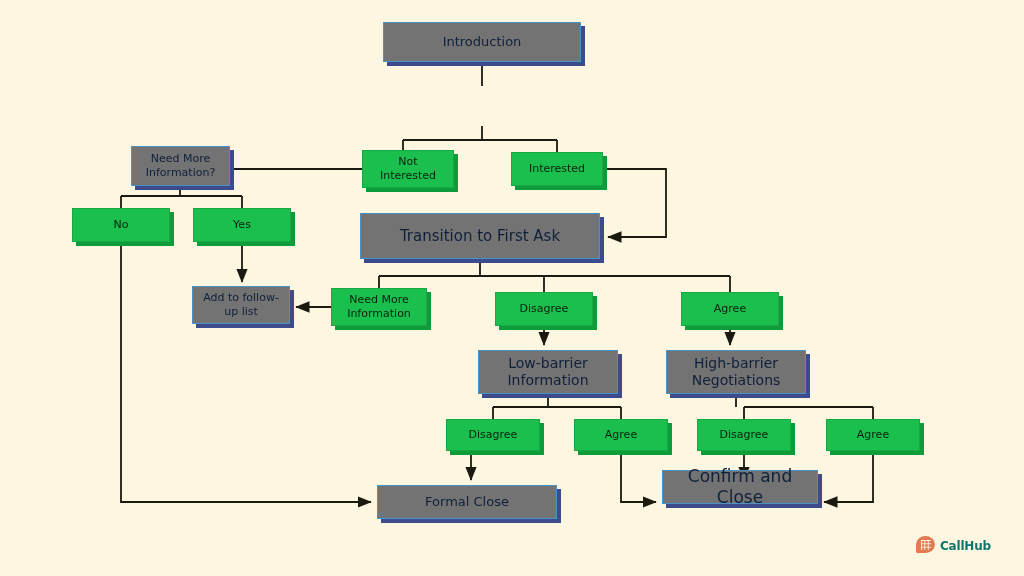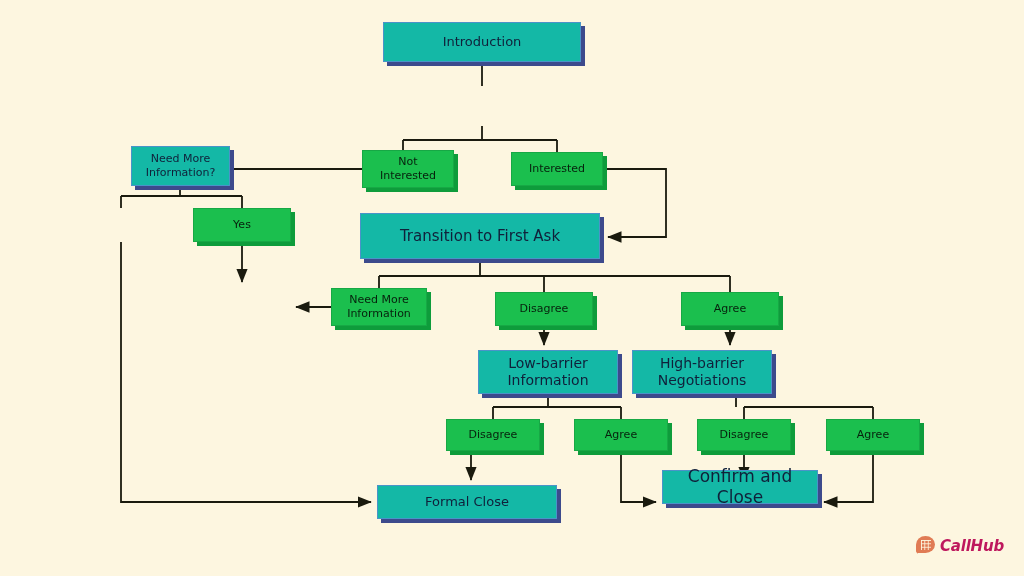--- a/index.html
+++ b/index.html
@@ -33,21 +33,21 @@
     line-height: 1.25;
     z-index: 5;
   }
   .node .lbl {
     display: block;
     width: 100%;
     white-space: pre-line;
     padding: 0 4px;
   }
   .node.blue {
-    background: #14b8a6;
+    background: #737373;
     border: 1px solid #4a93c9;
     box-shadow: 4px 4px 0 0 #3d4a8c;
     color: #10203a;
   }
   .node.green {
     background: #1bbf4e;
     border: 1px solid #17a845;
     box-shadow: 4px 4px 0 0 #0e9c3b;
     color: #07210d;
   }
@@ -83,24 +83,23 @@
     position: absolute;
     left: 4.5px; top: 4px;
     width: 10px; height: 10px;
     background:
       linear-gradient(to right,  #fdf6e0 1px, transparent 1px) 0 0/3.4px 100%,
       linear-gradient(to bottom, #fdf6e0 1px, transparent 1px) 0 0/100% 3.4px;
   }
   .logo-text {
     font-family: "DejaVu Sans", sans-serif;
     font-weight: bold;
-    font-size: 15px;
-    color: #be185d;
+    font-size: 12px;
+    color: #0f766e;
     letter-spacing: -0.2px;
-    font-style: italic;
   }
 </style>
 </head>
 <body>
 
 <div id="canvas">
 
   <svg id="edges" viewBox="0 0 1024 576" width="1024" height="576">
     <defs>
       <marker id="arrow" markerWidth="9" markerHeight="9" refX="7.5" refY="3.2" orient="auto" markerUnits="strokeWidth">
@@ -162,41 +161,48 @@
       <span class="lbl">Not
 Interested</span>
     </div>
     <div class="node green" style="left: 511px; top: 152px; width: 92px; height: 34px; font-size: 11px;">
       <span class="lbl">Interested</span>
     </div>
     <div class="node blue" style="left: 131px; top: 146px; width: 99px; height: 40px; font-size: 11px;">
       <span class="lbl">Need More
 Information?</span>
     </div>
+    <div class="node green" style="left: 72px; top: 208px; width: 98px; height: 34px; font-size: 11px;">
+      <span class="lbl">No</span>
+    </div>
     <div class="node green" style="left: 193px; top: 208px; width: 98px; height: 34px; font-size: 11px;">
       <span class="lbl">Yes</span>
     </div>
     <div class="node blue" style="left: 360px; top: 213px; width: 240px; height: 46px; font-size: 15px;">
       <span class="lbl">Transition to First Ask</span>
+    </div>
+    <div class="node blue" style="left: 192px; top: 286px; width: 98px; height: 38px; font-size: 11px;">
+      <span class="lbl">Add to follow-
+up list</span>
     </div>
     <div class="node green" style="left: 331px; top: 288px; width: 96px; height: 38px; font-size: 11px;">
       <span class="lbl">Need More
 Information</span>
     </div>
     <div class="node green" style="left: 495px; top: 292px; width: 98px; height: 34px; font-size: 11px;">
       <span class="lbl">Disagree</span>
     </div>
     <div class="node green" style="left: 681px; top: 292px; width: 98px; height: 34px; font-size: 11px;">
       <span class="lbl">Agree</span>
     </div>
     <div class="node blue" style="left: 478px; top: 350px; width: 140px; height: 44px; font-size: 14px;">
       <span class="lbl">Low-barrier
 Information</span>
     </div>
-    <div class="node blue" style="left: 632px; top: 350px; width: 140px; height: 44px; font-size: 14px;">
+    <div class="node blue" style="left: 666px; top: 350px; width: 140px; height: 44px; font-size: 14px;">
       <span class="lbl">High-barrier
 Negotiations</span>
     </div>
     <div class="node green" style="left: 446px; top: 419px; width: 94px; height: 32px; font-size: 11px;">
       <span class="lbl">Disagree</span>
     </div>
     <div class="node green" style="left: 574px; top: 419px; width: 94px; height: 32px; font-size: 11px;">
       <span class="lbl">Agree</span>
     </div>
     <div class="node green" style="left: 697px; top: 419px; width: 94px; height: 32px; font-size: 11px;">

